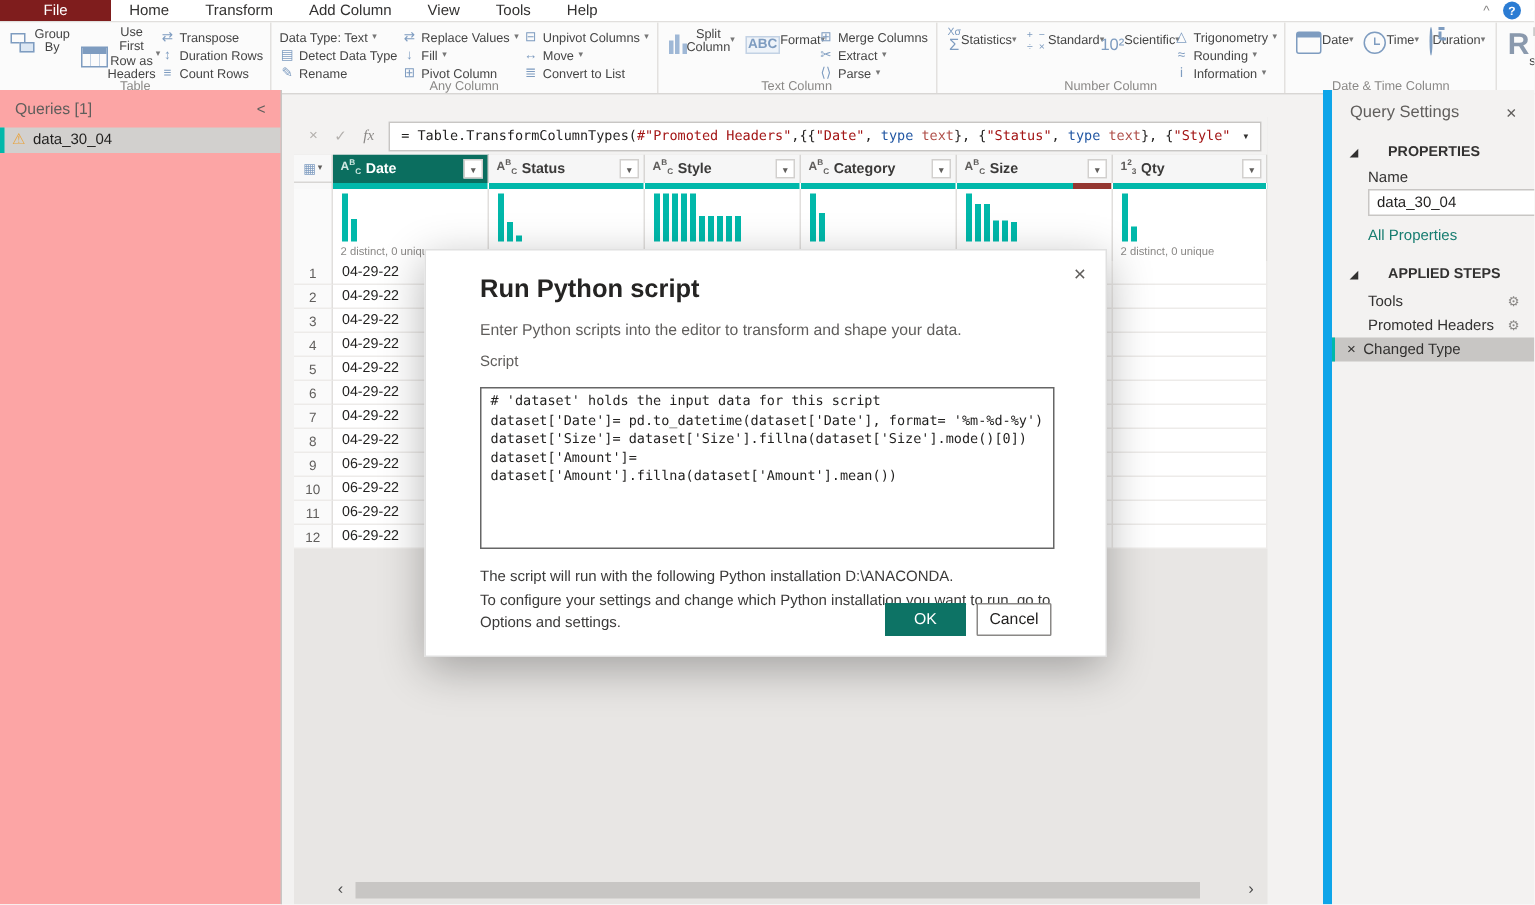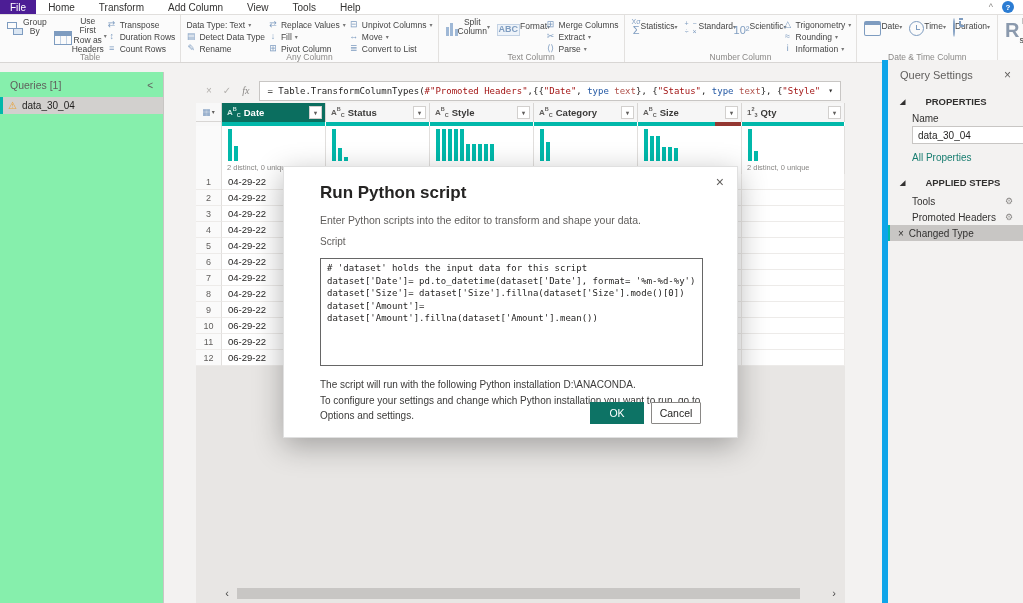--- a/index.html
+++ b/index.html
@@ -4,21 +4,21 @@
 <style>
   html,body{margin:0;padding:0;background:#fff;}
   .app{position:relative;width:1023px;height:603px;font-family:"Liberation Sans",sans-serif;
        background:#f3f2f1;overflow:hidden;color:#323130;font-size:11px;}
   .app *{box-sizing:border-box;}
 
   
   .tabstrip{position:absolute;top:0;left:0;right:0;height:15px;background:#fff;
             border-bottom:1px solid #e1dfdd;display:flex;align-items:stretch;font-size:10px;}
   .tab{padding:0 12px;display:flex;align-items:center;color:#323130;cursor:default;}
-  .tab.file{background:#4c1d95;color:#fff;padding:0 10px;}
+  .tab.file{background:#7f1d1d;color:#fff;padding:0 29px;}
   .chrome-icons{margin-left:auto;display:flex;gap:9px;align-items:center;padding-right:9px;}
   .collapse-chevron{color:#8a8886;font-size:9px;}
   .help-badge{width:12px;height:12px;border-radius:50%;background:#2b7cd3;color:#fff;
               font-size:8px;font-weight:bold;display:flex;align-items:center;justify-content:center;}
 
   
   .ribbon{position:absolute;top:15px;left:0;right:0;height:48px;background:#fbfbfb;
           border-bottom:1px solid #d8d6d4;display:flex;}
   .rgroup{position:relative;border-right:1px solid #e3e1df;display:flex;padding:2px 5px 11px;}
   .rgroup-label{position:absolute;bottom:0;left:0;right:0;text-align:center;font-size:8.5px;color:#8a8886;}
@@ -46,21 +46,21 @@
   .clk-icon{position:relative;width:15px;height:15px;border:1.5px solid #7e9cc0;border-radius:50%;}
   .clk-icon::before{content:"";position:absolute;left:5.5px;top:2.5px;width:1.5px;height:5px;background:#7e9cc0;}
   .clk-icon::after{content:"";position:absolute;left:6px;top:6.5px;width:4px;height:1.5px;background:#7e9cc0;}
   .stopwatch-wrap{position:relative;padding-top:2px;}
   .stopwatch-wrap .nub{position:absolute;top:0;left:6px;width:4px;height:2px;background:#7e9cc0;}
   .bars-icon{display:flex;align-items:flex-end;gap:1.5px;height:15px;}
   .bars-icon i{width:3px;background:#9fb8d6;display:block;}
   .abc-icon{font-size:9px;font-weight:bold;color:#7e9cc0;border:1px solid #c3d2e4;padding:0 1px;background:#eef3f9;}
 
   
-  .queries-panel{position:absolute;top:72px;left:0;width:164px;bottom:0;background:#86efac;border-right:1px solid #c8c6c4;}
+  .queries-panel{position:absolute;top:60px;left:0;width:188px;bottom:0;background:#fca5a5;border-right:1px solid #c8c6c4;}
   .qp-header{display:flex;align-items:center;padding:7px 10px 6px;color:#605e5c;font-size:10.5px;}
   .qp-collapse{margin-left:auto;color:#605e5c;font-size:10px;}
   .query-item{height:17px;display:flex;align-items:center;gap:5px;padding:0 8px 0 5px;
               background:#d2d0ce;border-left:3px solid #01b8aa;font-size:10px;color:#201f1e;}
   .warning-icon{color:#e8a33d;font-size:10px;line-height:1;}
 
   .settings-panel{position:absolute;top:60px;right:0;width:141px;bottom:0;background:#f3f2f1;border-left:6px solid #0ea5e9;}
   .sp-header{display:flex;align-items:center;padding:8px 12px 10px;color:#605e5c;font-size:11px;}
   .sp-close{margin-left:auto;color:#605e5c;font-size:12px;}
   .section-title{display:flex;align-items:center;gap:20px;font-weight:bold;font-size:9.5px;

